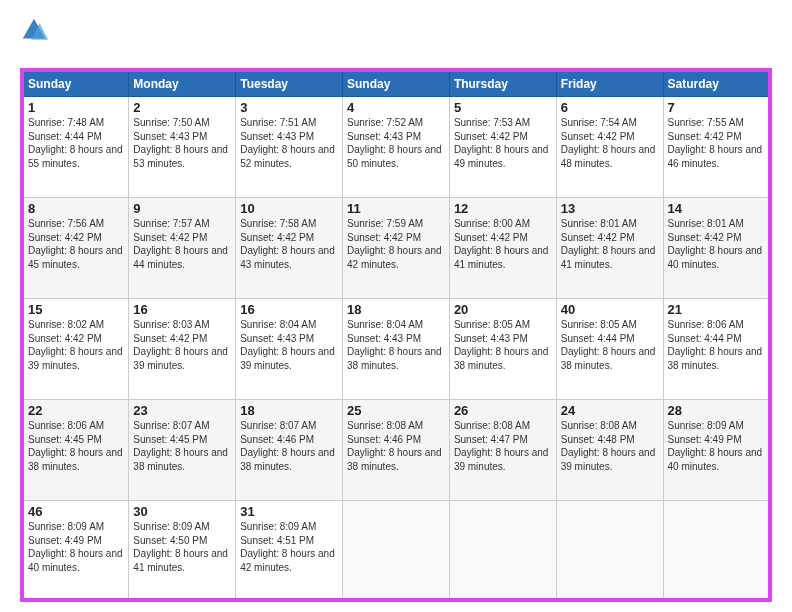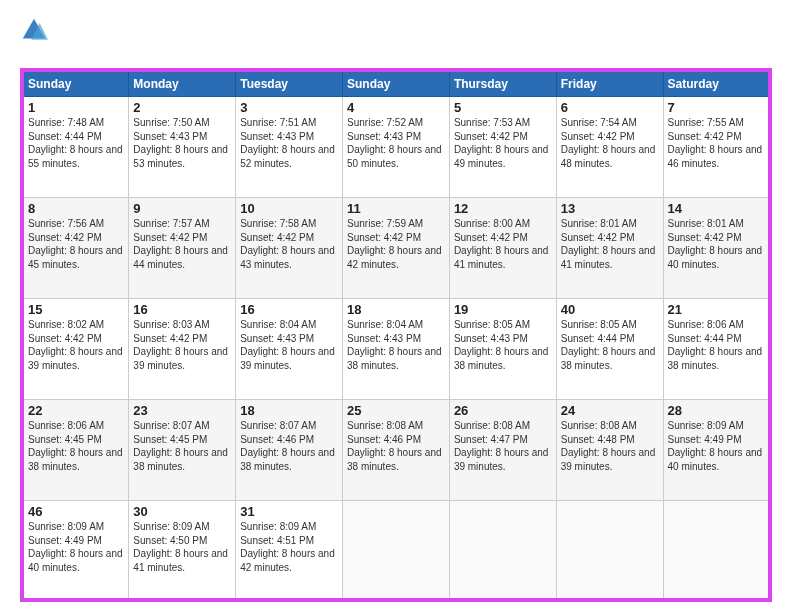--- a/index.html
+++ b/index.html
@@ -278,21 +278,21 @@
       </td>
           <td>
         <span class="day-num">18</span>
         <div class="day-info">
           Sunrise: 8:04 AM<br>
           Sunset: 4:43 PM<br>
           Daylight: 8 hours and 38 minutes.
         </div>
       </td>
           <td>
-        <span class="day-num">19</span>
+        <span class="day-num">20</span>
         <div class="day-info">
           Sunrise: 8:05 AM<br>
           Sunset: 4:43 PM<br>
           Daylight: 8 hours and 38 minutes.
         </div>
       </td>
           <td>
         <span class="day-num">40</span>
         <div class="day-info">
           Sunrise: 8:05 AM<br>

